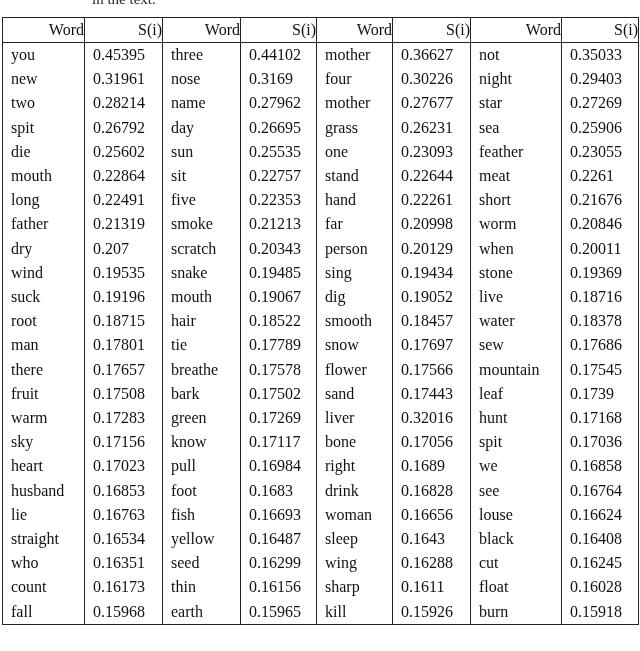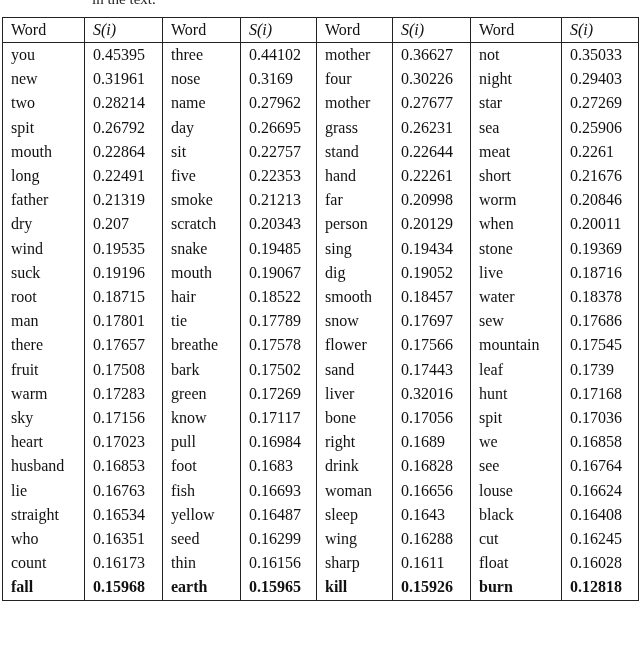--- a/index.html
+++ b/index.html
@@ -51,27 +51,26 @@
       overflow: hidden;
       line-height: 24.2px;
       height: 24.2px;
     }
     table.scores th {
       font-weight: normal;
       height: 24px;
       line-height: 24px;
       border-top: 1.5px solid #222;
       border-bottom: 1.5px solid #222;
+      text-align: right;
     }
     table.scores th.score-head {
-      font-style: italic;
     }
     table.scores tbody tr:last-child td {
       border-bottom: 1.5px solid #222;
-      font-weight: bold;
     }
     table.scores td.num {
       padding-left: 8px;
     }
   </style>
 </head>
 <body>
 
 <div class="caption-fragment">in the text.</div>
 
@@ -133,20 +132,30 @@
         <td>spit</td>
         <td class="num">0.26792</td>
         <td>day</td>
         <td class="num">0.26695</td>
         <td>grass</td>
         <td class="num">0.26231</td>
         <td>sea</td>
         <td class="num">0.25906</td>
       </tr>
       <tr>
+        <td>die</td>
+        <td class="num">0.25602</td>
+        <td>sun</td>
+        <td class="num">0.25535</td>
+        <td>one</td>
+        <td class="num">0.23093</td>
+        <td>feather</td>
+        <td class="num">0.23055</td>
+      </tr>
+      <tr>
         <td>mouth</td>
         <td class="num">0.22864</td>
         <td>sit</td>
         <td class="num">0.22757</td>
         <td>stand</td>
         <td class="num">0.22644</td>
         <td>meat</td>
         <td class="num">0.2261</td>
       </tr>
       <tr>
@@ -320,16 +329,16 @@
         <td class="num">0.16028</td>
       </tr>
       <tr>
         <td>fall</td>
         <td class="num">0.15968</td>
         <td>earth</td>
         <td class="num">0.15965</td>
         <td>kill</td>
         <td class="num">0.15926</td>
         <td>burn</td>
-        <td class="num">0.12818</td>
+        <td class="num">0.15918</td>
       </tr>
     </tbody>
 </table>
 
 </body></html>

